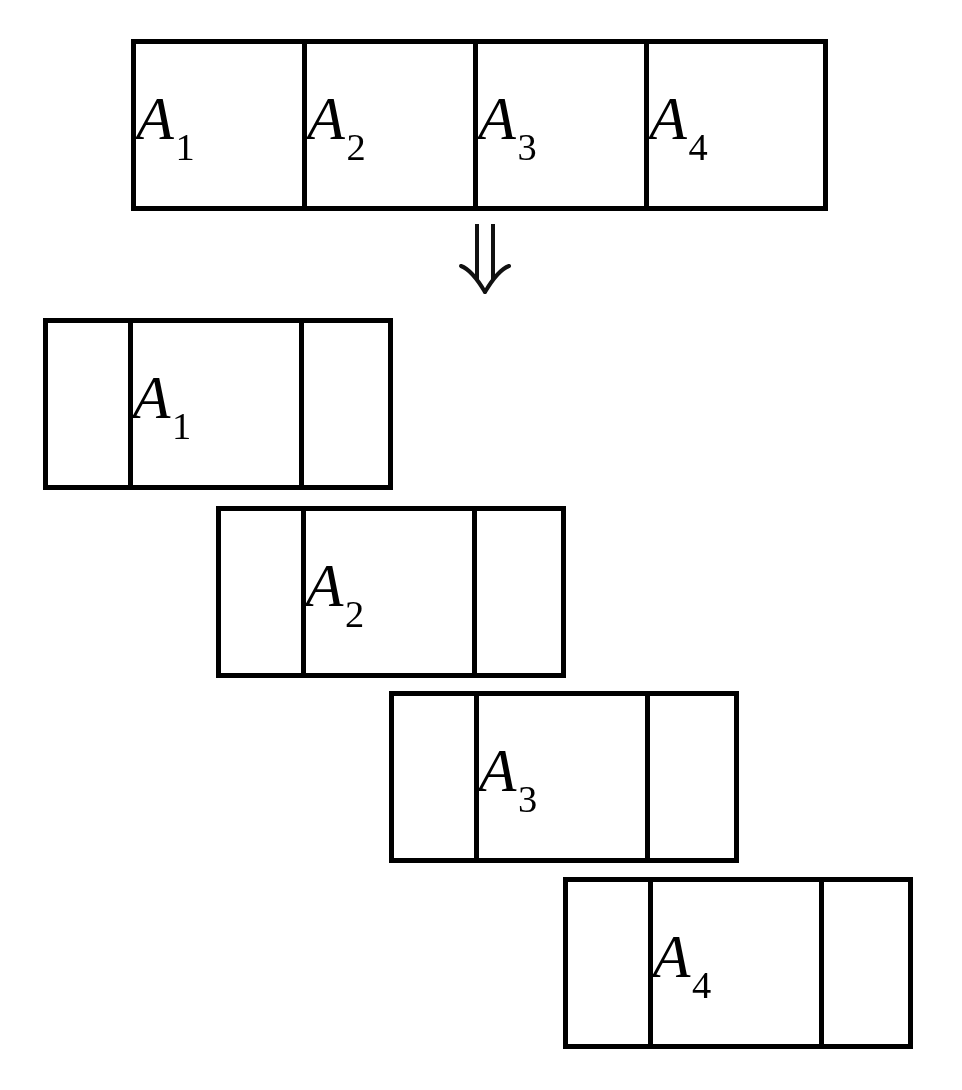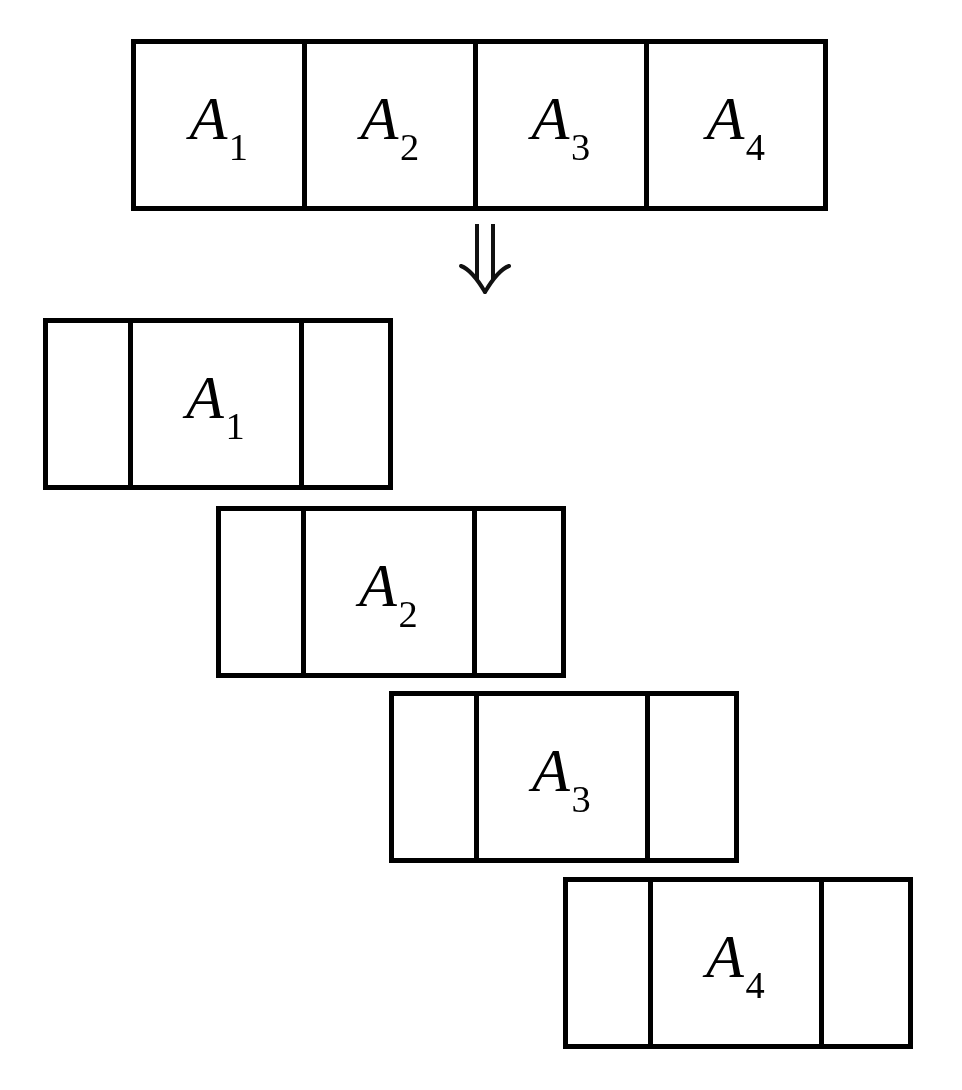--- a/index.html
+++ b/index.html
@@ -25,21 +25,20 @@
     position: absolute;
     display: flex;
     box-sizing: border-box;
     border: 5px solid #000000;
     background: #ffffff;
   }
   .cell {
     box-sizing: border-box;
     display: flex;
     align-items: center;
-    justify-content: center;
     background: #ffffff;
     border-right: 5px solid #000000;
     overflow: hidden;
   }
   .cell:last-child {
     border-right: 0;
   }
 
   
   .math {

